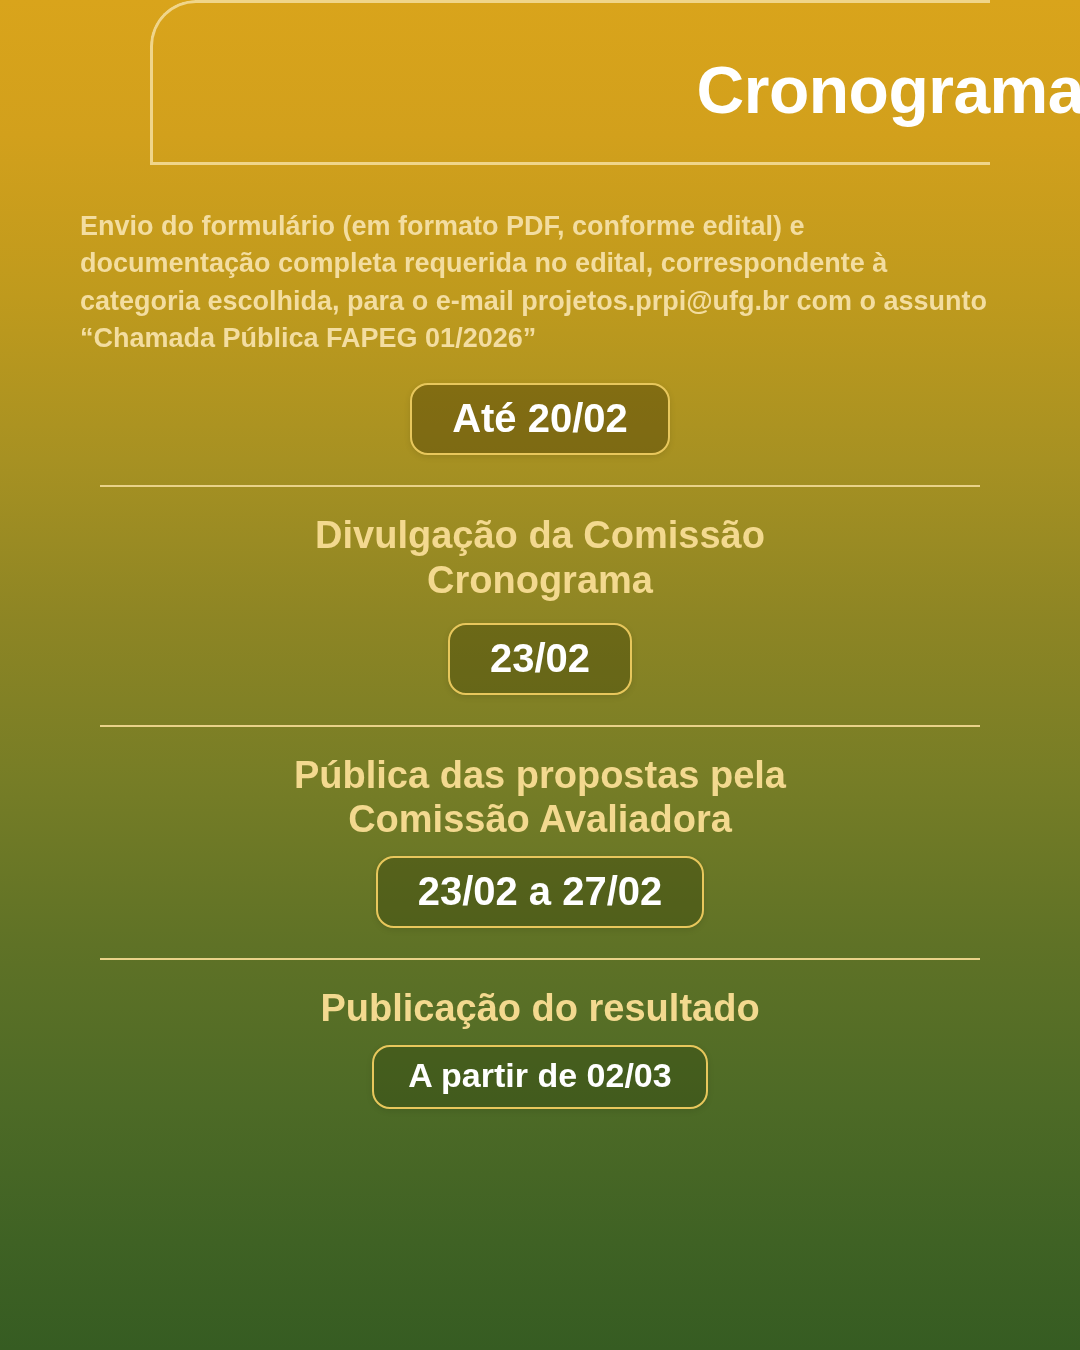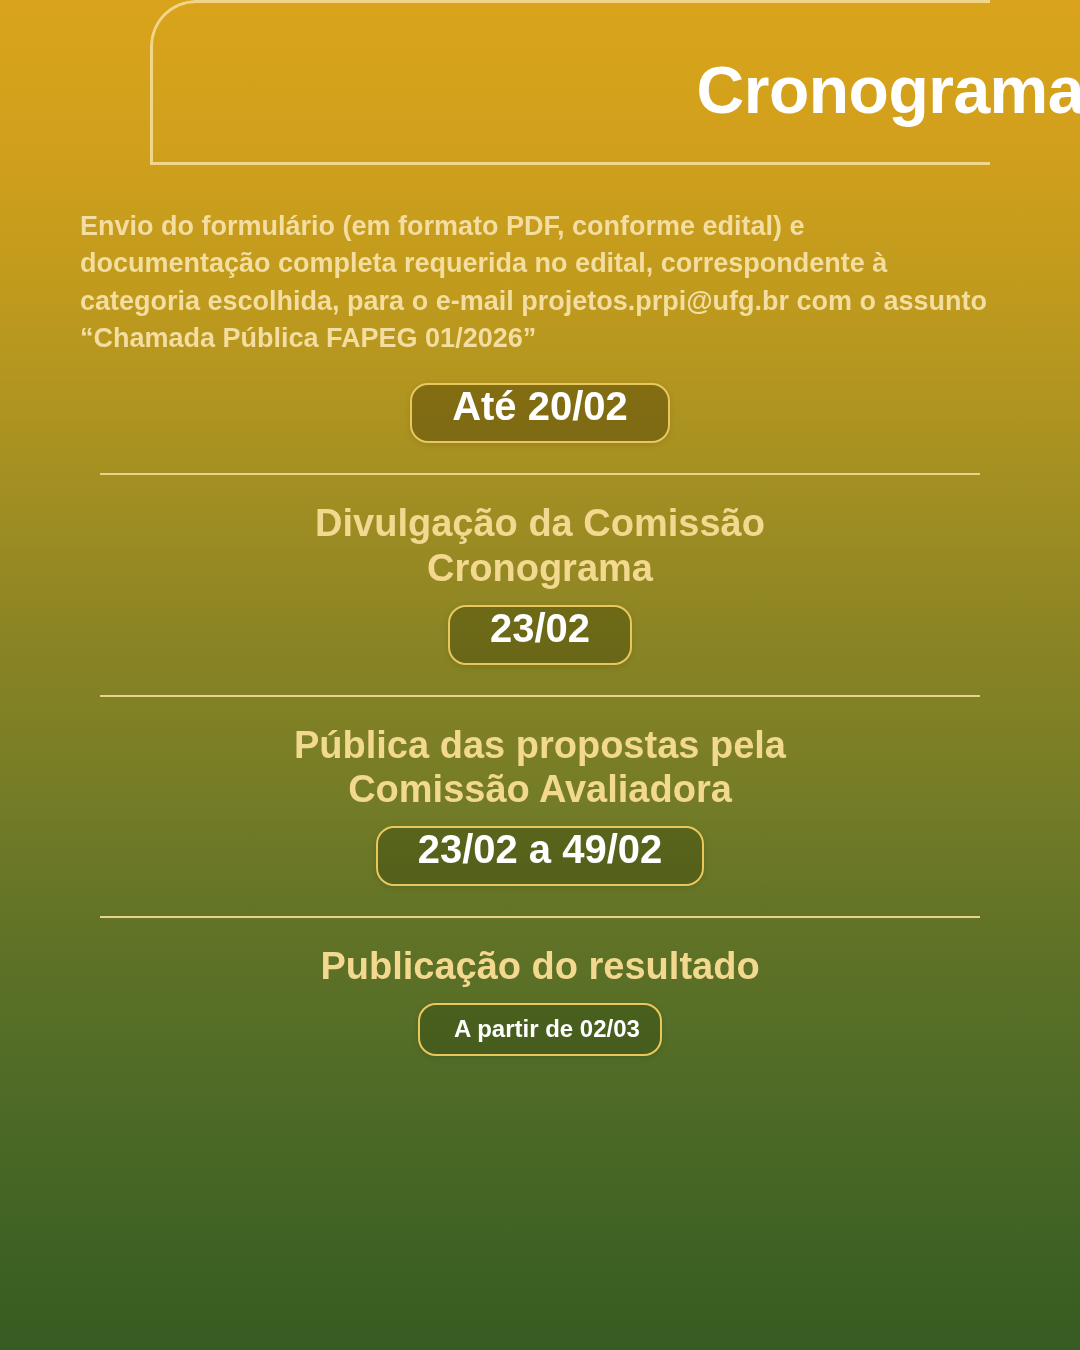--- a/index.html
+++ b/index.html
@@ -101,39 +101,39 @@
     line-height: 1.18;
     margin: 0 auto 14px auto;
     max-width: 680px;
   }
   .pill {
     display: inline-block;
     border: 2px solid #e8c75c;
     border-radius: 18px;
     color: #ffffff;
     font-weight: bold;
-    padding: 0 40px 14px 40px;
+    padding: 12px 40px 14px 40px;
     font-size: 40px;
     line-height: 1.05;
     background: rgba(60, 48, 0, 0.30);
     box-shadow: 0 2px 6px rgba(0,0,0,0.10);
   }
   .pill.small {
-    font-size: 24px;
-    padding: 11px 20px 13px 34px;
+    font-size: 34px;
+    padding: 11px 34px 13px 34px;
   }
   .divider {
     width: 880px;
     height: 2px;
     background: #e9d289;
     margin: 30px auto 26px auto;
     border: 0;
   }
   .item-1 .pill { background: rgba(74, 60, 2, 0.45); }
-  .item-2 .pill { background: rgba(60, 62, 6, 0.40); }
+  .item-2 .pill { background: rgba(60, 62, 6, 0.40); margin-top: 6px; }
   .item-3 .pill { background: rgba(52, 64, 10, 0.38); }
   .item-4 .pill { background: rgba(46, 66, 14, 0.36); }
 
   .spacer-bottom { height: 46px; }
 </style>
 </head>
 <body>
 
 <div class="page">
 
@@ -154,21 +154,21 @@
 
     <div class="item item-2">
       <div class="item-label">Divulgação da Comissão Cronograma</div>
       <div class="pill">23/02</div>
     </div>
 
     <hr class="divider">
 
     <div class="item item-3">
       <div class="item-label">Pública das propostas pela Comissão Avaliadora</div>
-      <div class="pill">23/02 a 49/02</div>
+      <div class="pill">23/02 a 27/02</div>
     </div>
 
     <hr class="divider">
 
     <div class="item item-4">
       <div class="item-label">Publicação do resultado</div>
       <div class="pill small">A partir de 02/03</div>
     </div>
 
     <div class="spacer-bottom"></div>

